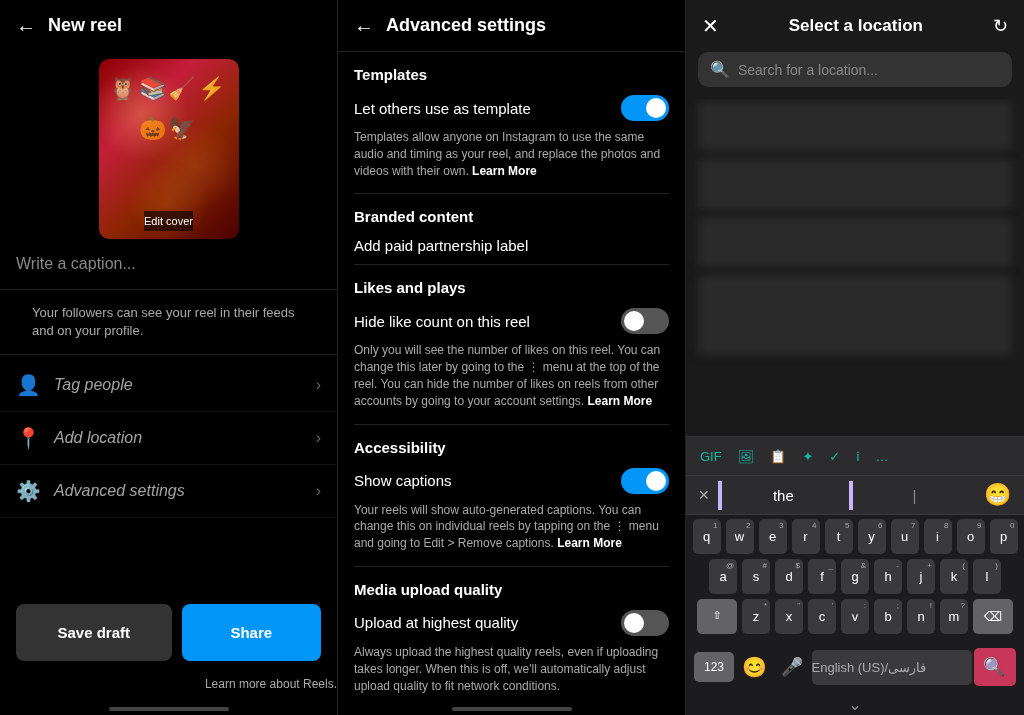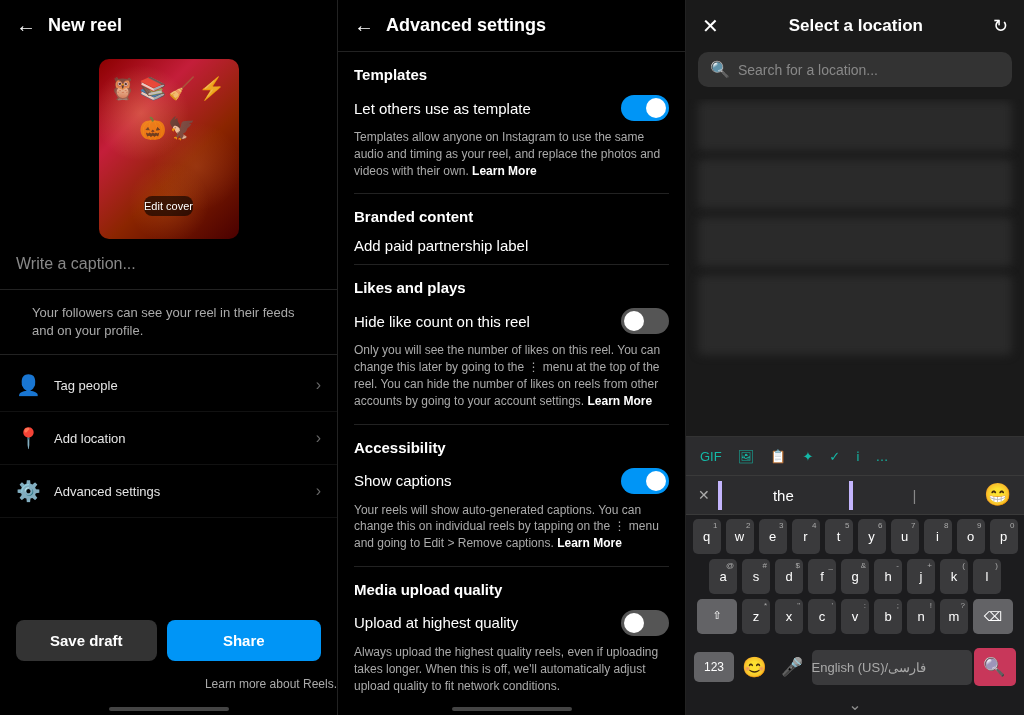--- a/index.html
+++ b/index.html
@@ -109,22 +109,22 @@
       word-spacing: 4px;
       line-height: 1.8;
       opacity: 0.8;
     }
 
     .edit-cover-label {
       background: rgba(0,0,0,0.6);
       color: #fff;
       font-size: 11px;
       padding: 4px 0;
-      border-radius: 8px;
-      margin-bottom: 23px;
+      border-radius: 0;
+      margin-bottom: 8px;
       position: relative;
       z-index: 1;
     }
 
     .caption-input {
       padding: 4px 16px 12px;
       color: #888;
       font-size: 16px;
     }
 
@@ -151,44 +151,45 @@
     }
 
     .menu-icon {
       color: #fff;
       font-size: 20px;
       width: 24px;
       text-align: center;
     }
 
     .menu-label {
-      color: #e5e5e5;
-      font-size: 13px;
+      color: #a3a3a3;
+      font-size: 16px;
       flex: 1;
+      font-style: italic;
     }
 
     .menu-chevron {
       color: #666;
       font-size: 16px;
     }
 
     .bottom-buttons {
       display: flex;
       gap: 10px;
       padding: 16px;
       margin-top: auto;
     }
 
     .btn-save-draft {
       flex: 1;
       background: #333;
       color: #fff;
       border: none;
       border-radius: 8px;
-      padding: 5px;
+      padding: 20px;
       font-size: 15px;
       font-weight: 600;
       cursor: pointer;
     }
 
     .btn-share {
       flex: 1;
       background: #0095f6;
       color: #fff;
       border: none;

